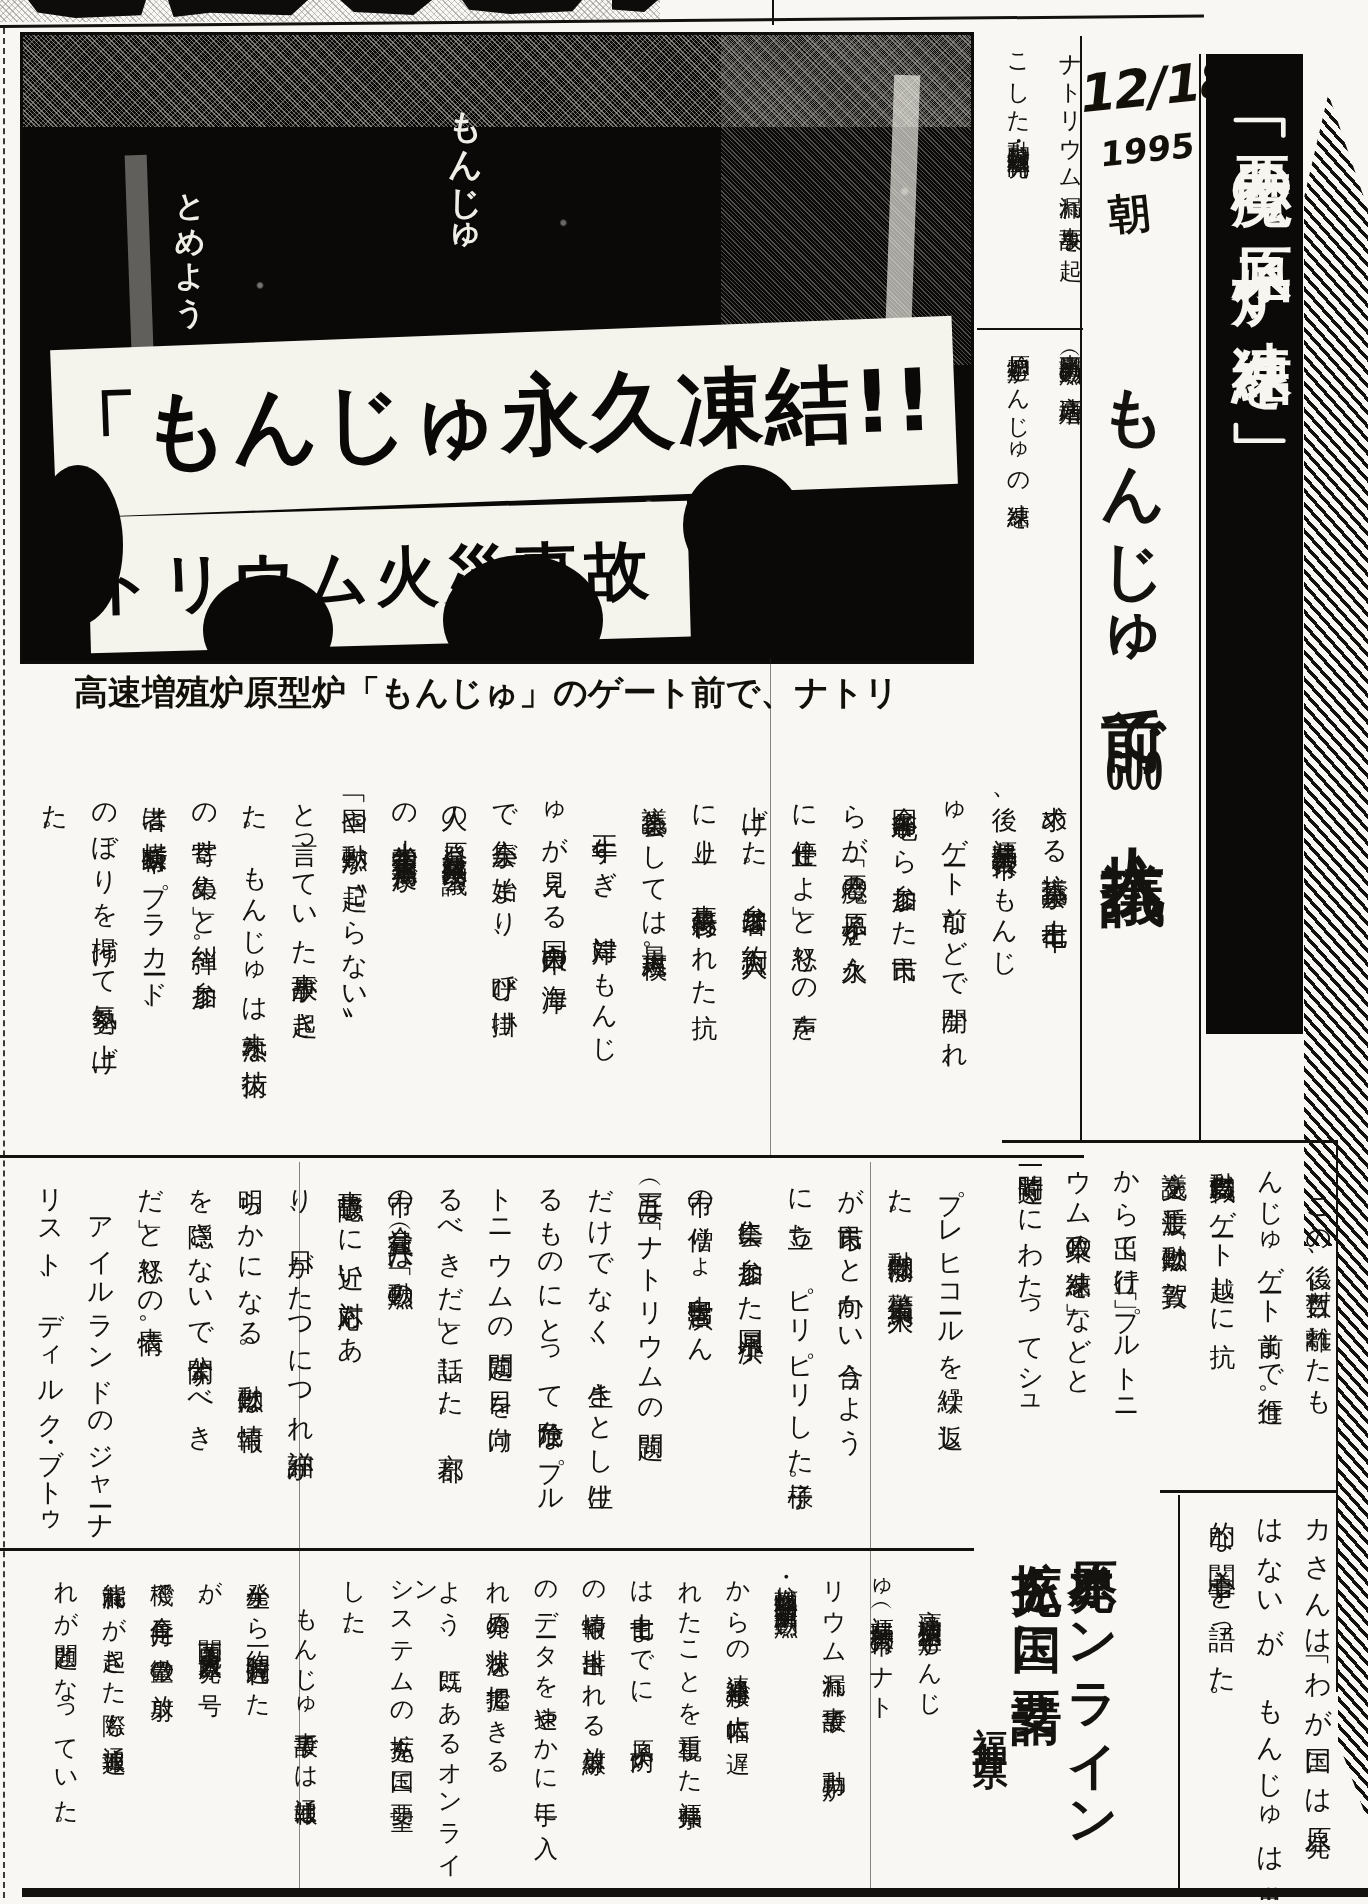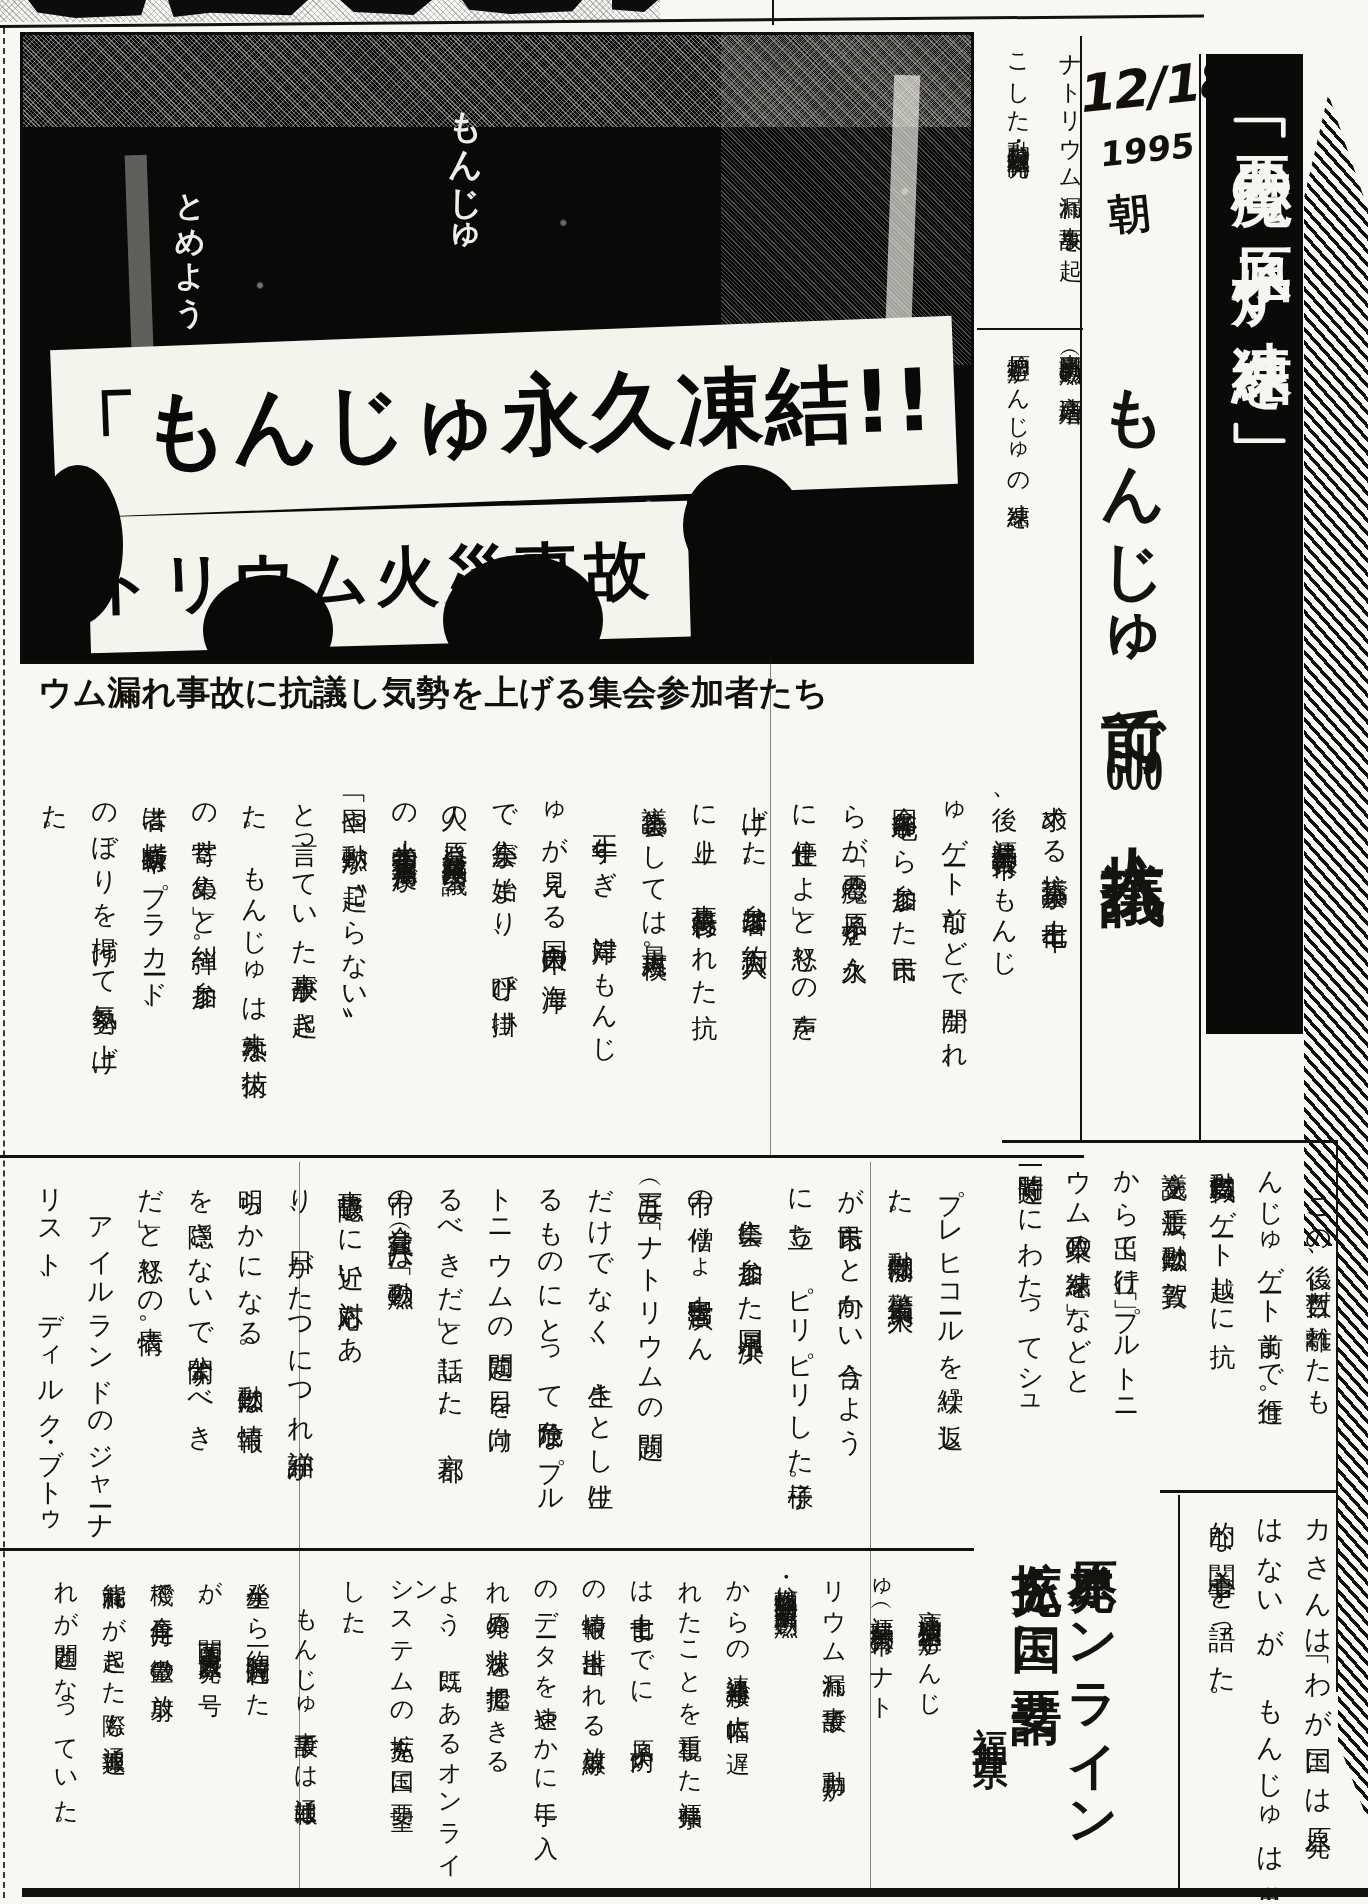--- a/index.html
+++ b/index.html
@@ -105,21 +105,21 @@
   <div class="banner" style="left:66px;top:474px;width:600px;height:136px;transform:rotate(-1.6deg);font-size:64px;letter-spacing:6px;">
     <span>トリウム火災事故</span>
   </div>
   <div class="blob" style="left:180px;top:540px;width:130px;height:110px;"></div>
   <div class="blob" style="left:420px;top:520px;width:160px;height:130px;"></div>
   <div class="blob" style="left:660px;top:430px;width:120px;height:120px;"></div>
   <div class="blob" style="left:10px;top:430px;width:90px;height:160px;"></div>
 </div>
 
 <div class="caption">
-  <div class="l2">ウム漏れ事故に抗議し気勢を上げる集会参加者たち</div>
+  <div class="l1">高速増殖炉原型炉「もんじゅ」のゲート前で、ナトリ</div>
 </div>
 
 <div class="vcols" id="lead1" style="left:978px;top:38px;width:104px;height:290px;">
     <div>ナトリウム漏れ事故を起</div>
     <div>こした動力炉・核燃料開発</div>
   </div>
 <div class="hline" style="left:977px;top:328px;width:106px;height:2px;"></div>
 <div class="vcols" id="lead2" style="left:978px;top:336px;width:104px;height:318px;">
     <div>事業団（動燃）の高速増殖</div>
     <div>炉原型炉もんじゅの凍結を</div>

